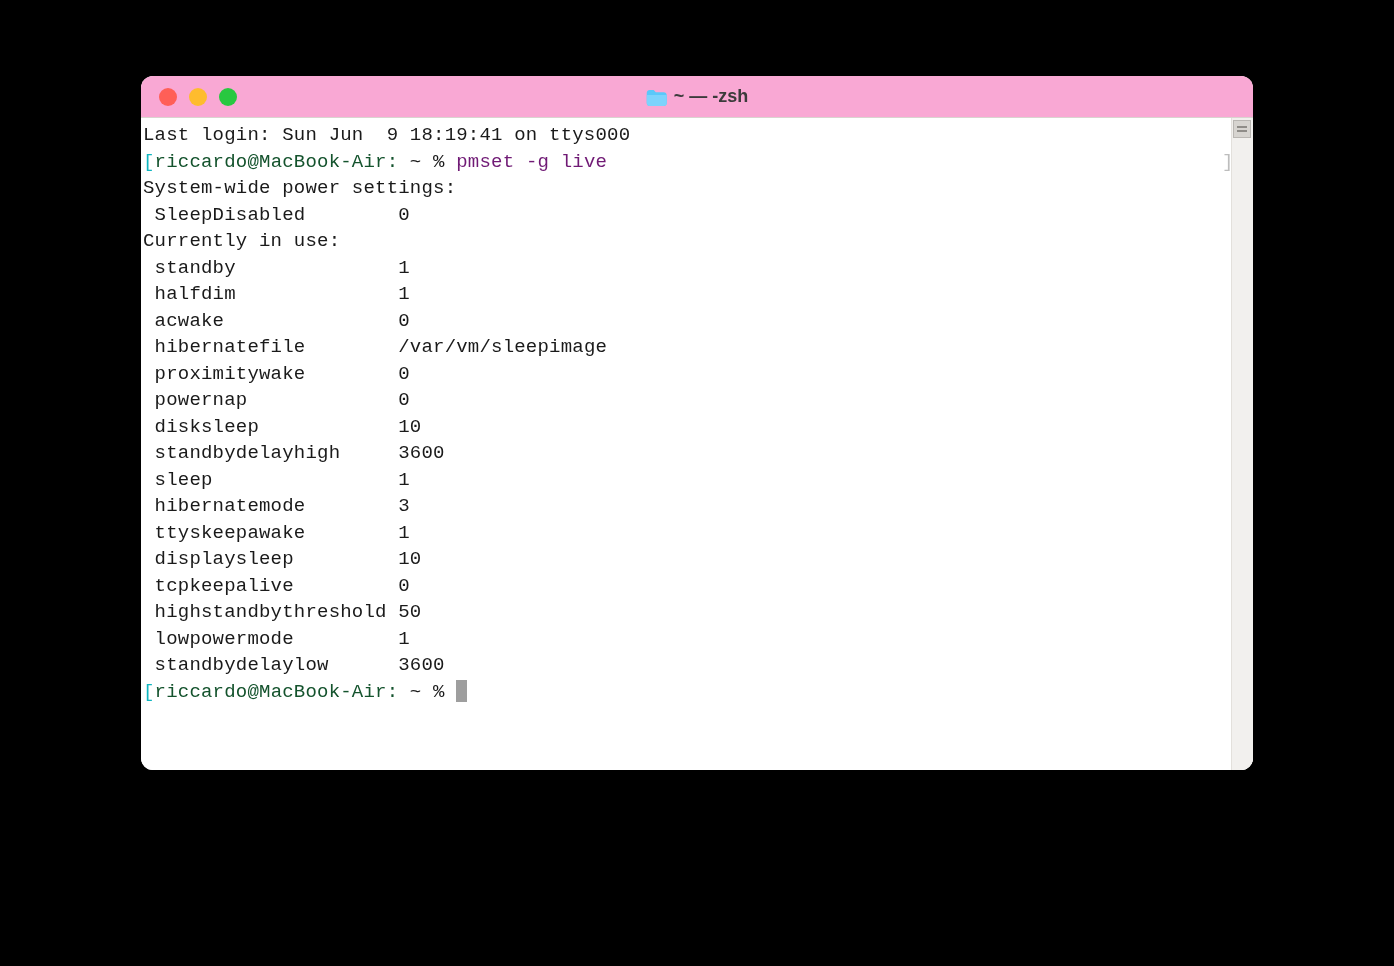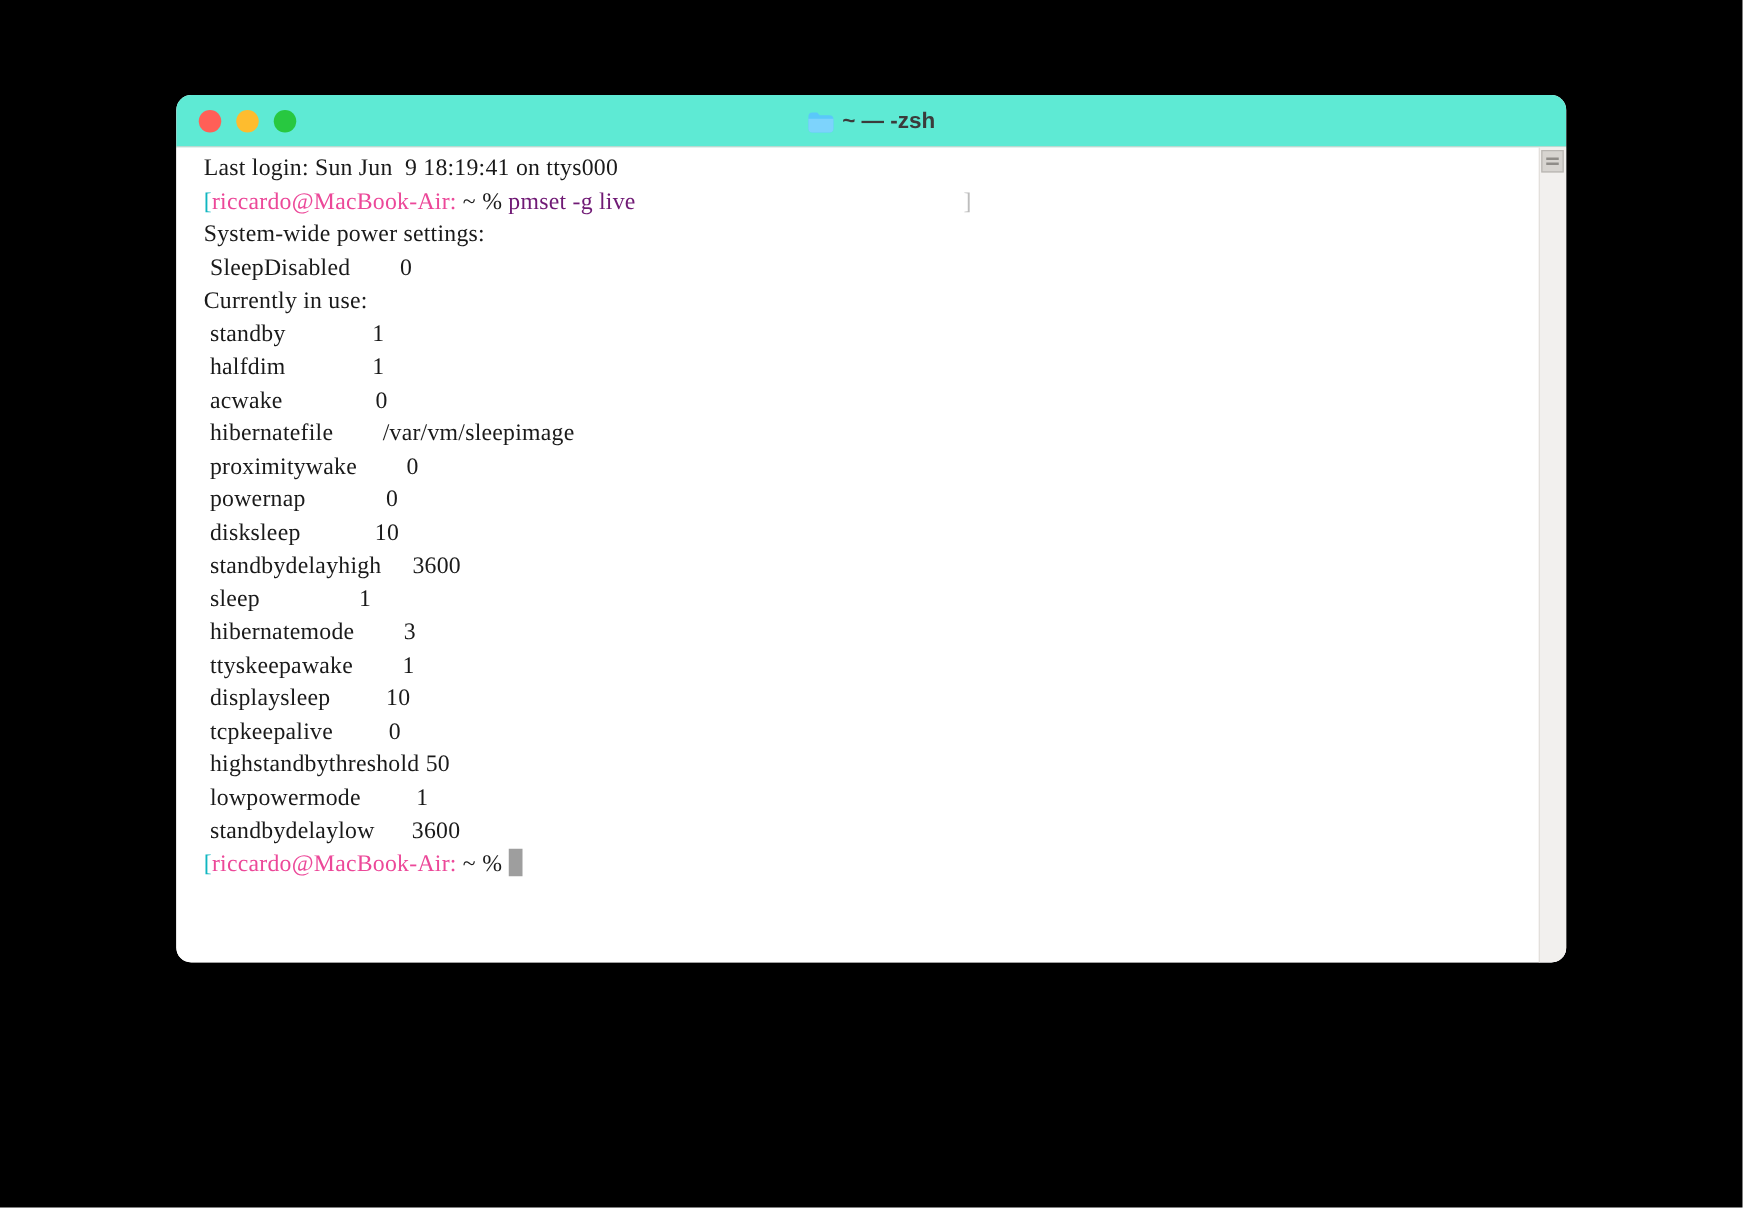--- a/index.html
+++ b/index.html
@@ -22,21 +22,21 @@
       height: 694px;
       background: #fff;
       border-radius: 12px;
       overflow: hidden;
       box-shadow: 0 20px 60px rgba(0,0,0,0.5);
       display: flex;
       flex-direction: column;
     }
     .titlebar {
       height: 42px;
-      background: #5eead4;
+      background: #f9a8d4;
       border-bottom: 1px solid #d9d4cf;
       display: flex;
       align-items: center;
       position: relative;
       flex-shrink: 0;
     }
     .traffic-lights {
       display: flex;
       gap: 12px;
       padding-left: 18px;
@@ -68,31 +68,30 @@
     }
     .folder-icon svg { display:block; }
     .terminal-body {
       flex: 1;
       display: flex;
       position: relative;
       background: #fff;
     }
     .terminal-content {
       flex: 1;
-      padding: 4px 6px 4px 22px;
+      padding: 4px 6px 4px 2px;
       font-size: 19px;
       line-height: 26.5px;
       color: #1a1a1a;
       white-space: pre;
       overflow: hidden;
       letter-spacing: 0.2px;
-      font-family: Liberation Serif, serif;
     }
     .prompt-bracket { color: #10b6c0; }
-    .prompt-user { color: #ec4899; }
+    .prompt-user { color: #14532d; }
     .prompt-path { color: #1a1a1a; }
     .prompt-end-bracket { color: #bdbdbd; }
     .cmd { color: #701a75; }
     .cursor {
       display: inline-block;
       width: 11px;
       height: 22px;
       background: #9e9e9e;
       vertical-align: text-bottom;
       margin-bottom: 1px;

